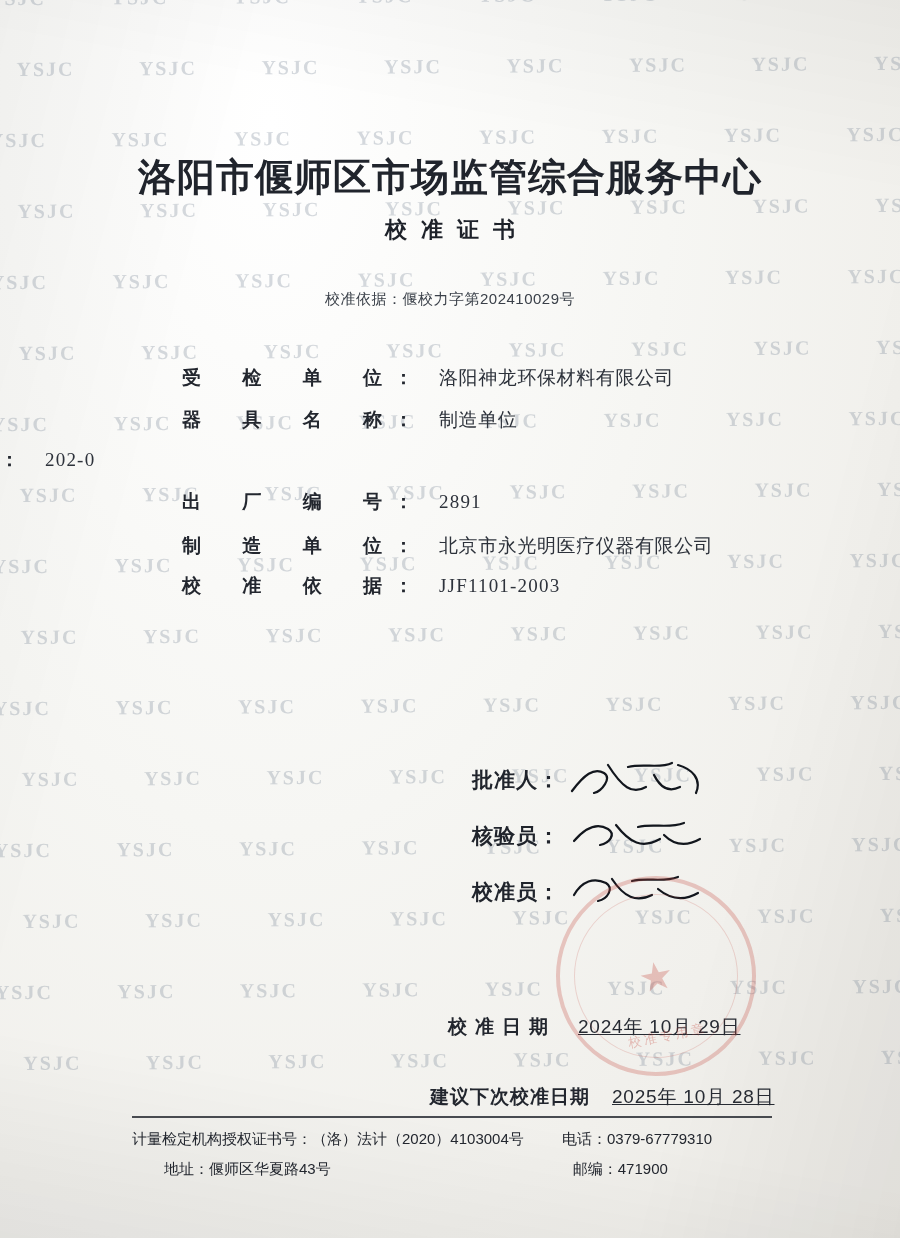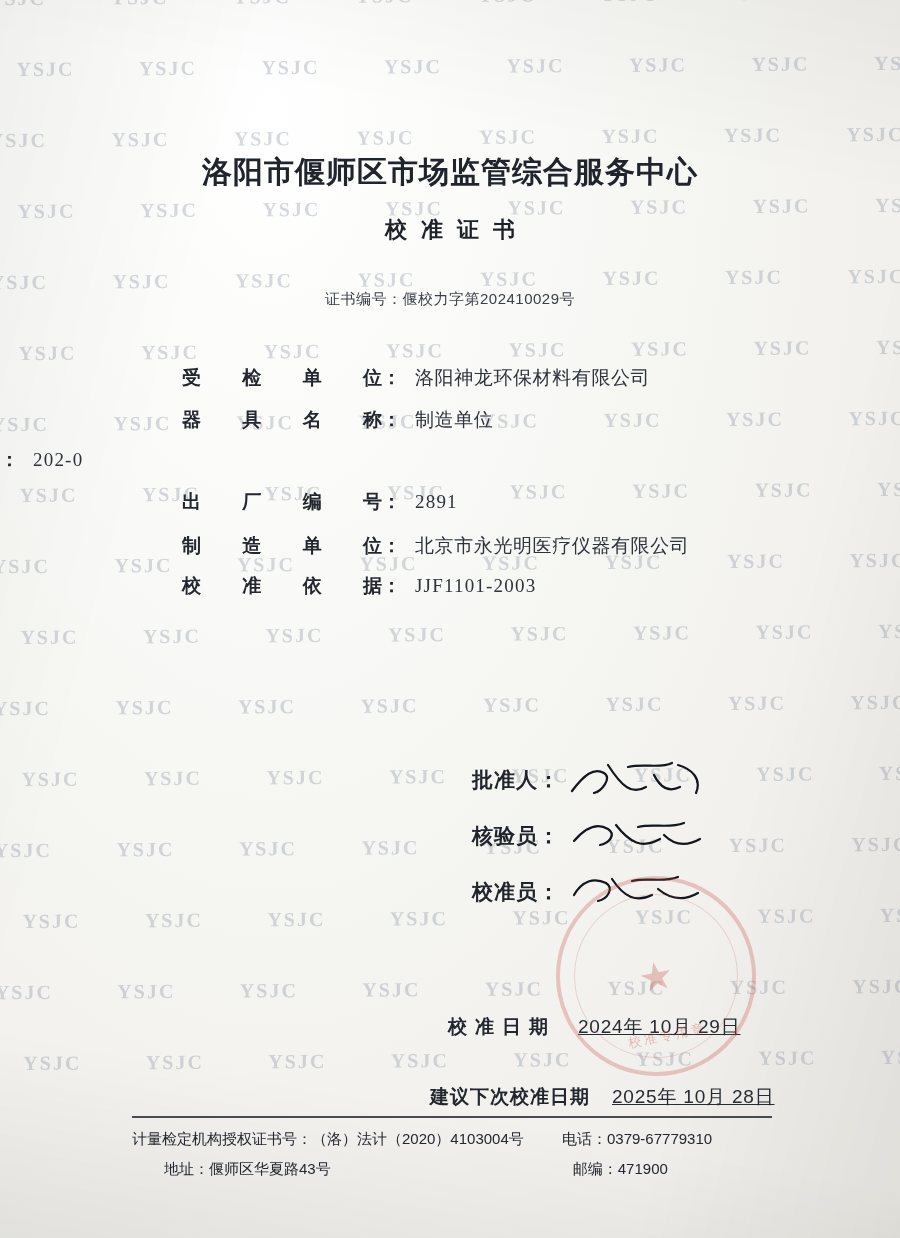--- a/index.html
+++ b/index.html
@@ -77,21 +77,21 @@
   }
 
   .org-title {
     position: absolute;
     top: 152px;
     left: 0;
     width: 900px;
     text-align: center;
     font-family: "Liberation Sans", sans-serif;
     font-weight: 700;
-    font-size: 30px;
+    font-size: 38px;
     letter-spacing: 1px;
     color: #20242c;
   }
 
   .doc-title {
     position: absolute;
     top: 215px;
     left: 0;
     width: 900px;
     text-align: center;
@@ -119,20 +119,21 @@
   .fields {
     position: absolute;
     top: 352px;
     left: 0;
     width: 900px;
   }
   .field-row {
     display: flex;
     align-items: baseline;
     height: 42px;
+    gap: 12px;
   }
   .field-label {
     width: 200px;
     margin-left: 182px;
     text-align: justify;
     text-align-last: justify;
     font-family: "Liberation Sans", sans-serif;
     font-size: 19px;
     font-weight: 700;
     color: #23272f;
@@ -419,21 +420,21 @@
       <div class="wm">YSJC</div>
       <div class="wm">YSJC</div>
       <div class="wm">YSJC</div>
       <div class="wm">YSJC</div>
     </div>
 
   <div id="content">
 
     <div class="org-title">洛阳市偃师区市场监管综合服务中心</div>
     <div class="doc-title">校准证书</div>
-    <div class="cert-no">证书编号：偃校力字第202410029号</div>
+    <div class="cert-no">校准依据：偃校力字第202410029号</div>
 
     <div class="fields" id="fields">
         <div class="field-row">
           <div class="field-label">受检单位</div>
           <span class="field-colon">：</span>
           <div class="field-value">洛阳神龙环保材料有限公司</div>
         </div>
         <div class="field-row">
           <div class="field-label">器具名称</div>
           <span class="field-colon">：</span>

